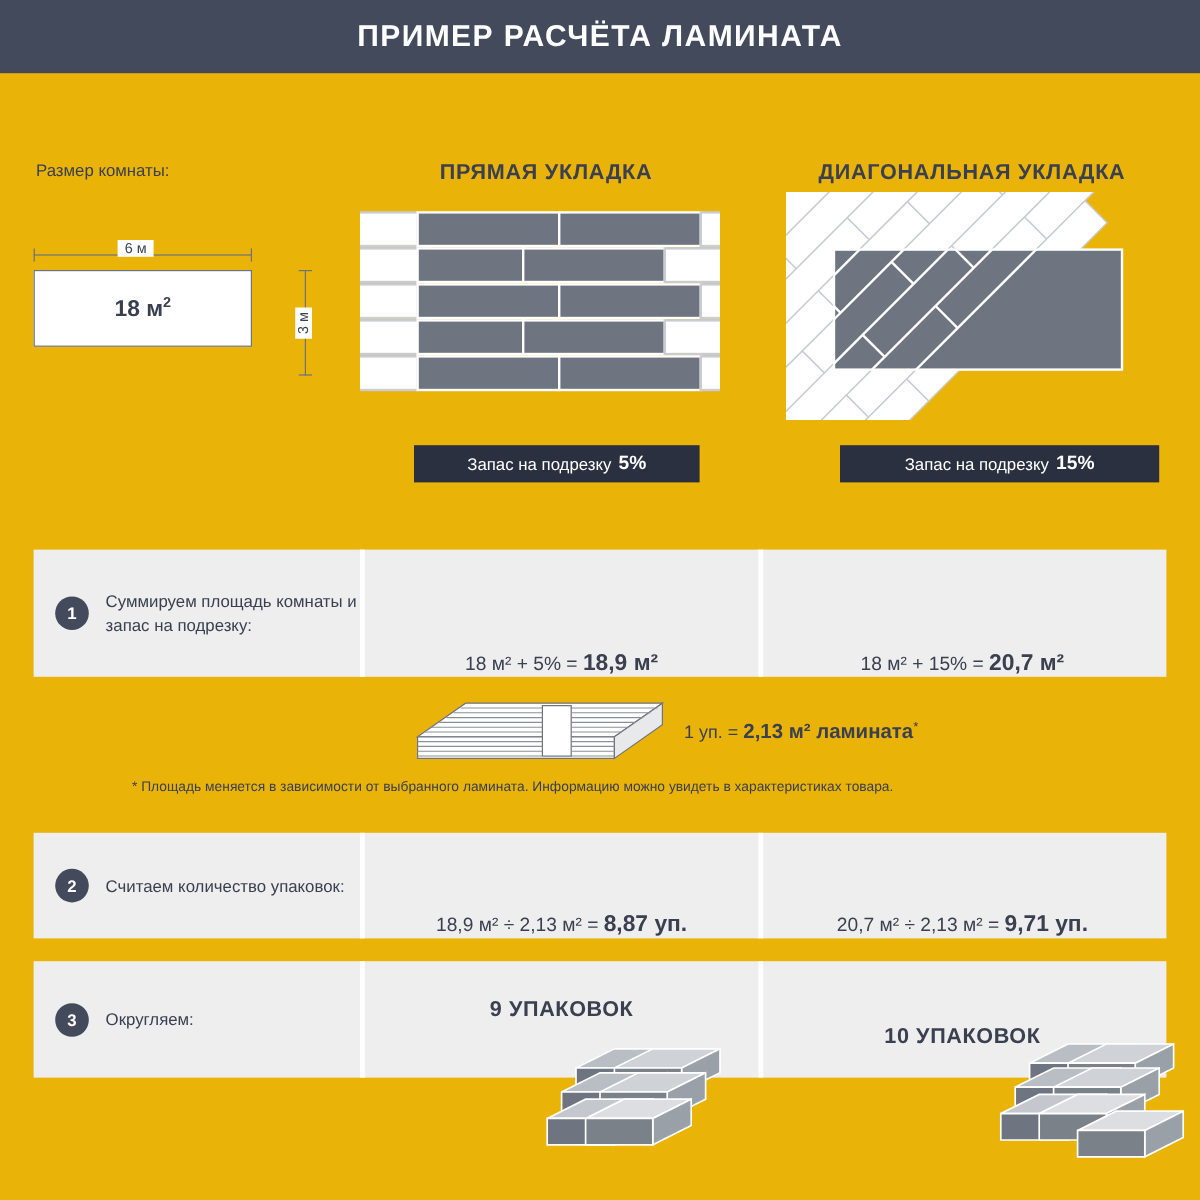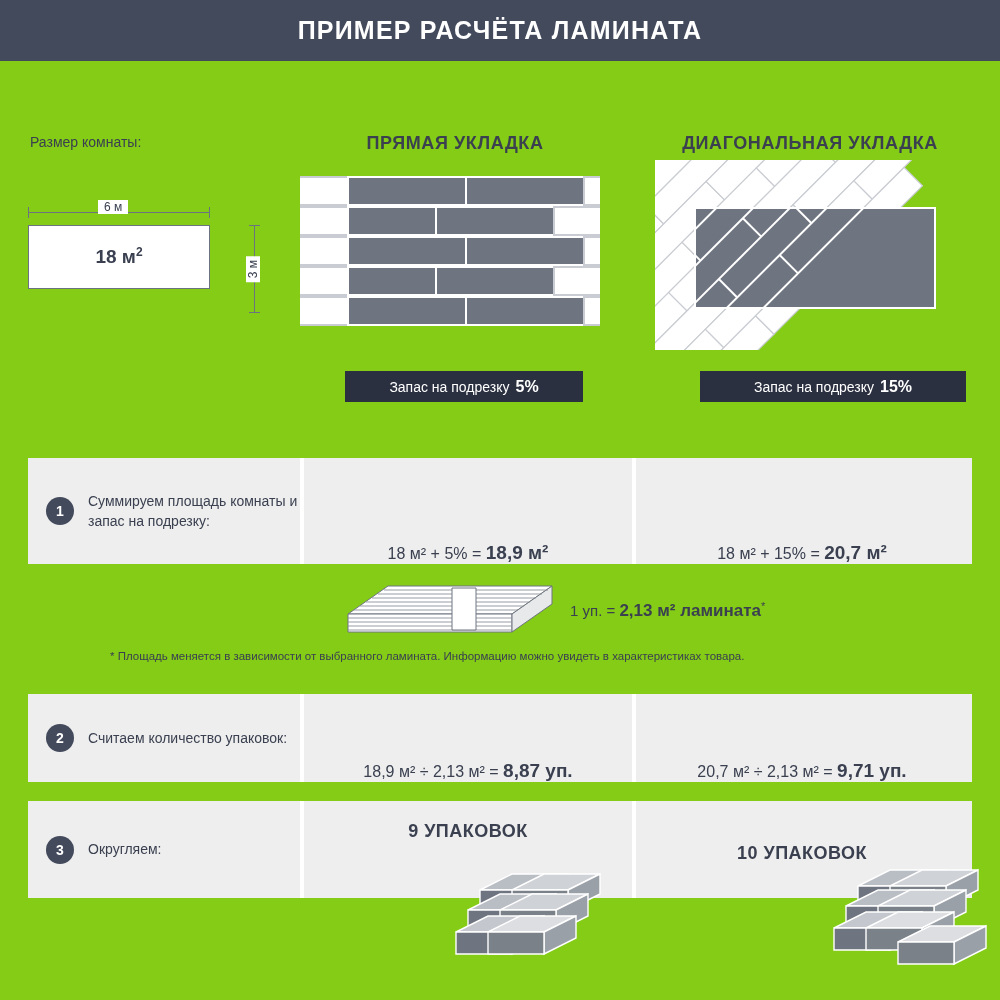--- a/index.html
+++ b/index.html
@@ -12,21 +12,21 @@
     height: 1000px;
     font-family: "Liberation Sans", sans-serif;
     color: #3a4050;
     position: relative;
     overflow: hidden;
   }
   .page {
     position: relative;
     width: 1000px;
     height: 1000px;
-    background: #84cc16;
+    background: #eab308;
   }
 
   
   .header {
     position: absolute;
     left: 0; top: 0;
     width: 1000px;
     height: 61px;
     background: #434a5c;
     display: flex;
@@ -220,21 +220,21 @@
     font-size: 18px;
     font-weight: bold;
     color: #3a4050;
     letter-spacing: 0.5px;
   }
 
   #row1 { top: 458px; height: 106px; }
   #row2 { top: 694px; height: 88px; }
   #row3 { top: 801px; height: 97px; }
 
-  #row3 .cell-val { align-items: flex-start; padding-top: 20px; }
+  #row3 .cell-val { align-items: flex-start; padding-top: 30px; }
 
   
   .pack-line {
     position: absolute;
     left: 340px; top: 572px;
     width: 460px;
     height: 74px;
   }
   .pack-text {
     position: absolute;

